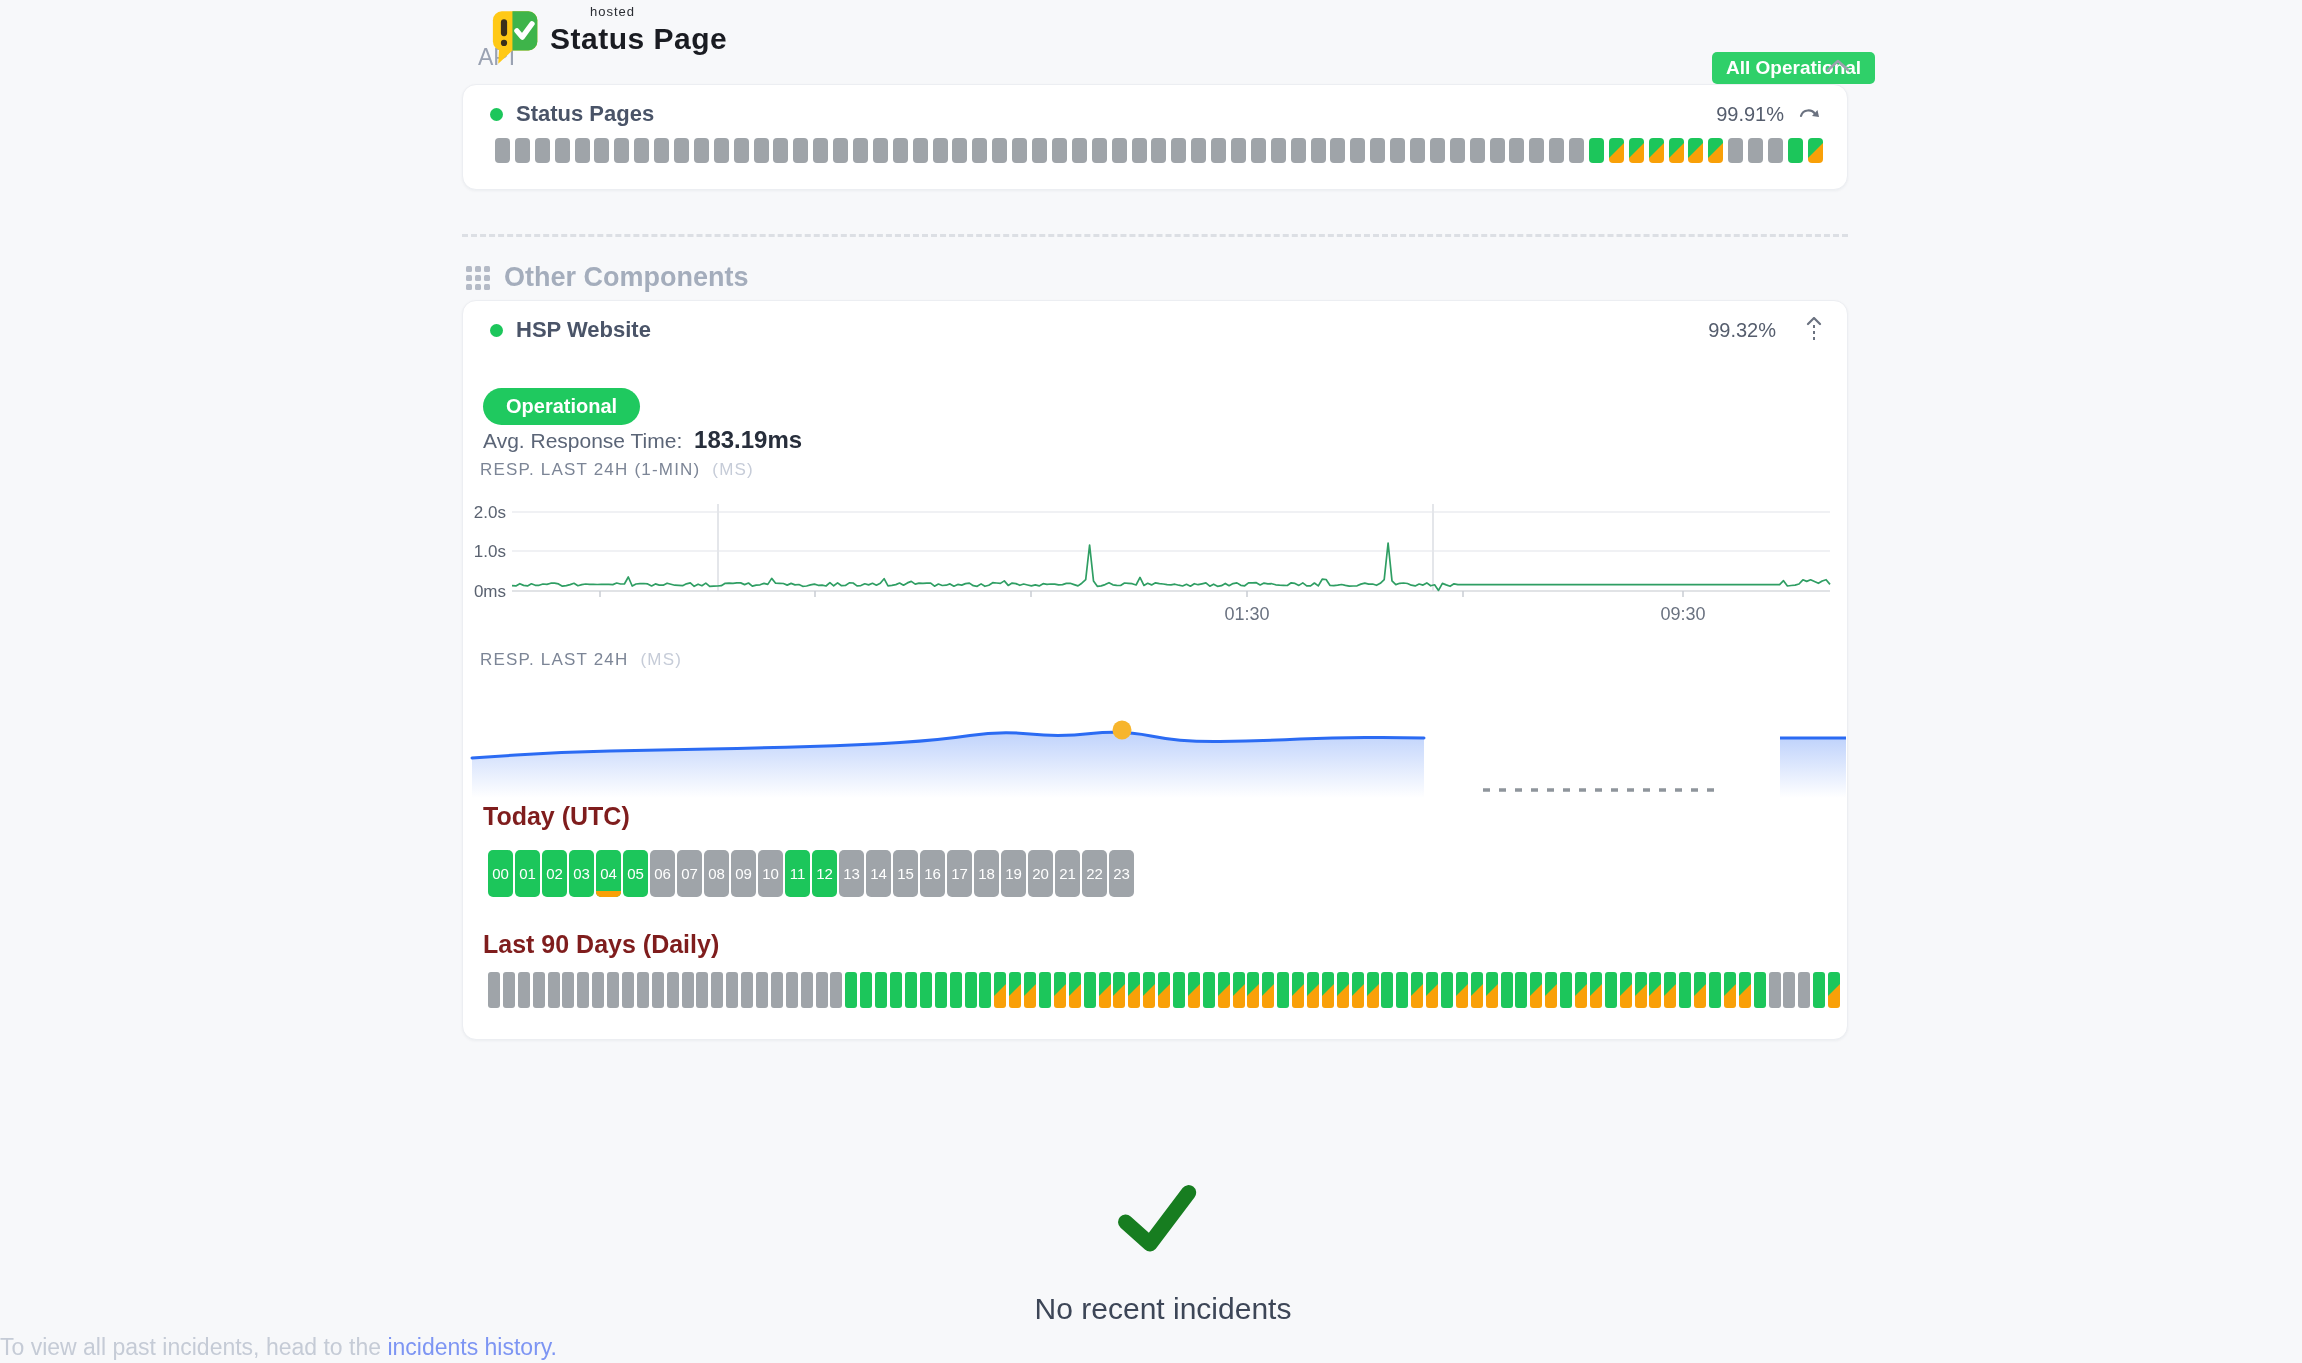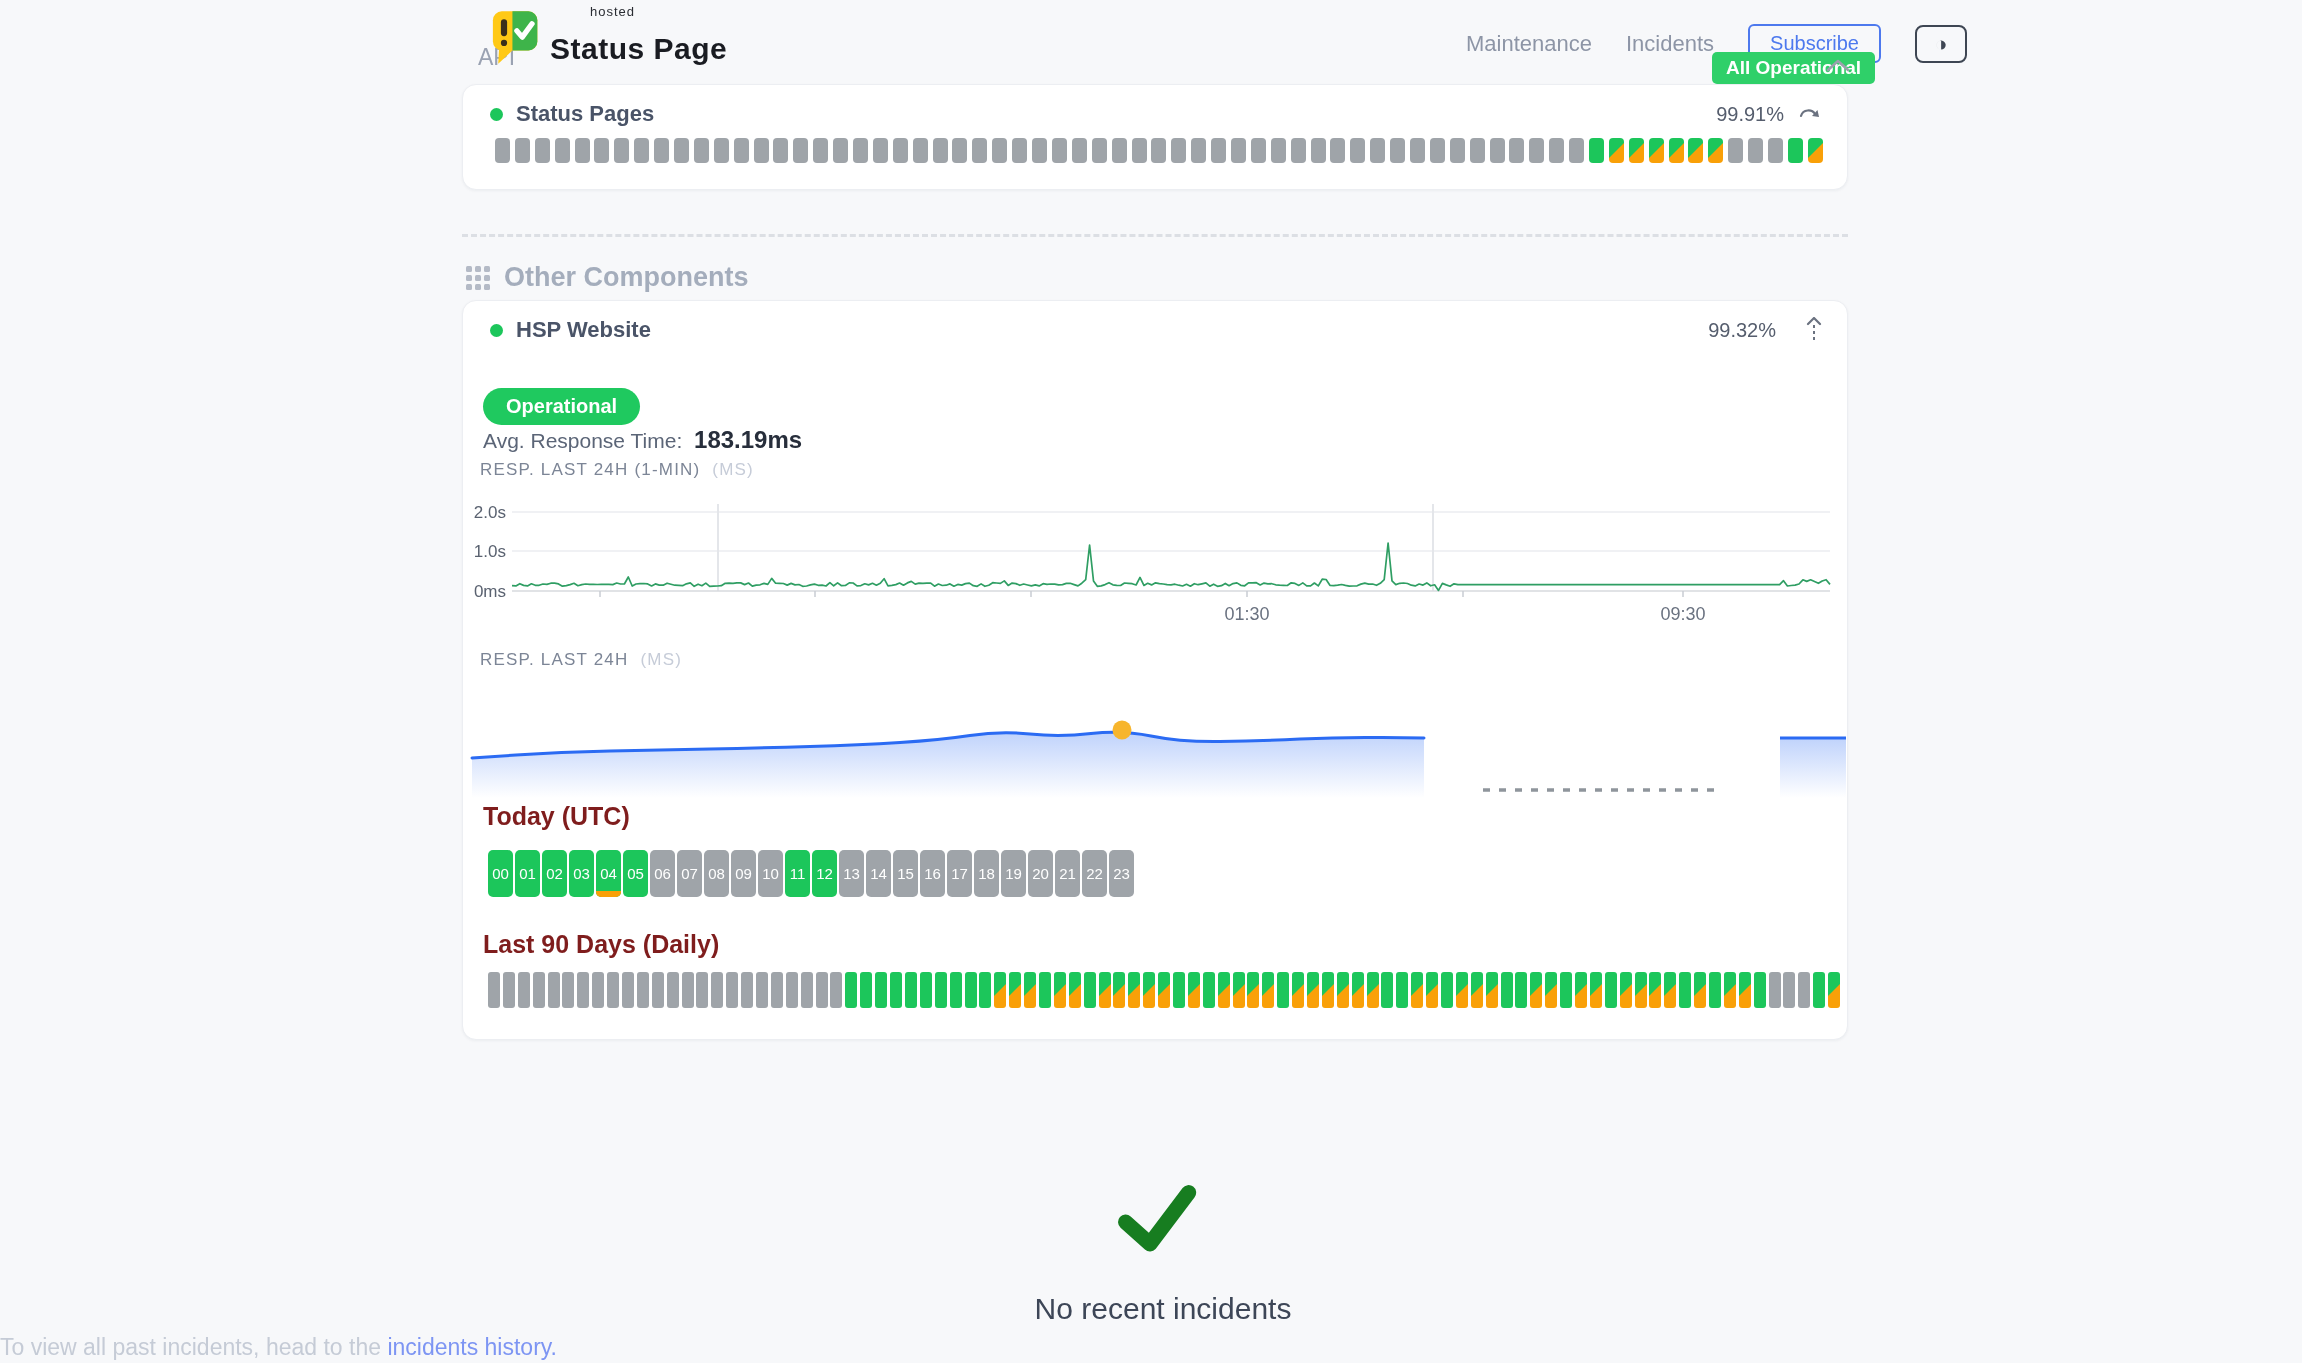--- a/index.html
+++ b/index.html
@@ -2,21 +2,21 @@
 <html><head>
 <meta charset="utf-8">
 <style>
   * { margin:0; padding:0; box-sizing:border-box; }
   html,body { width:2302px; height:1363px; background:#f7f8fa;
     font-family:"Liberation Sans", sans-serif; overflow:hidden; position:relative; }
   .abs { position:absolute; }
 
   
   .topbar { position:absolute; left:0; top:0; width:2302px; height:78px; z-index:30; }
-  .logo-wrap { position:absolute; left:492px; top:10px; display:flex; align-items:flex-end; z-index:31; }
+  .logo-wrap { position:absolute; left:492px; top:10px; display:flex; align-items:flex-start; z-index:31; }
   .logo-icon { width:48px; height:56px; }
   .logo-text { font-size:30px; font-weight:bold; color:#1a1c22; margin-left:10px; margin-top:12px; letter-spacing:.5px; }
   .logo-sup { position:absolute; left:590px; top:4px; font-size:13px; color:#2a2d33; letter-spacing:1px; }
   .nav { position:absolute; top:24px; left:1466px; display:flex; align-items:center; gap:34px; }
   .nav-link { font-size:22px; color:#8d95a6; cursor:pointer; }
   .btn-subscribe { font-size:20px; color:#4d79ee; border:2px solid #4d79ee; border-radius:6px;
     padding:6px 20px; background:transparent; cursor:pointer; font-family:inherit; }
   .btn-theme { width:52px; height:38px; border:2px solid #3e4653; border-radius:8px; background:transparent;
     font-size:21px; color:#3e4653; cursor:pointer; display:flex; align-items:center; justify-content:center; }
   .status-badge { position:absolute; left:1712px; top:52px; background:#2fd069; color:#fff;
@@ -87,28 +87,20 @@
       <path d="M23 1 H41 a10 10 0 0 1 10 10 V35 a10 10 0 0 1 -10 10 H23 Z" fill="#3eb44a"></path>
       <polygon points="8,42 23,45 7,60" fill="#ffc915"></polygon>
       <rect x="10" y="10" width="7px" height="19" rx="3.5" fill="#3a2f1b"></rect>
       <rect x="10" y="33" width="7px" height="7" rx="3.5" fill="#3a2f1b"></rect>
       <polyline points="28,23 34,30 45,15" fill="none" stroke="#ffffff" stroke-width="6" stroke-linecap="round" stroke-linejoin="round"></polyline>
     </svg>
     <div class="logo-text">Status Page</div>
   </div>
   <div class="logo-sup">hosted</div>
 
-  <div class="nav">
-    <span class="nav-link">Maintenance</span>
-    <span class="nav-link">Incidents</span>
-    <button class="btn-subscribe">Subscribe</button>
-    <button class="btn-theme">
-      <span>◑</span>
-    </button>
-  </div>
 </div>
 
 <div class="status-badge">All Operational</div>
 <svg class="collapse-chevron" width="24" height="14" viewBox="0 0 24 14">
   <polyline points="2,12 12,3 22,12" fill="none" stroke="#9aa0ac" stroke-width="2.6" stroke-linecap="round" stroke-linejoin="round"></polyline>
 </svg>
 
 <div class="section-label">API</div>
 
 <div class="card card1">

